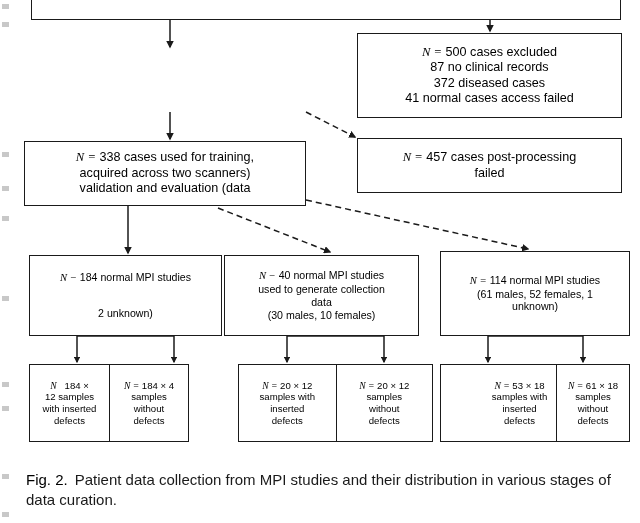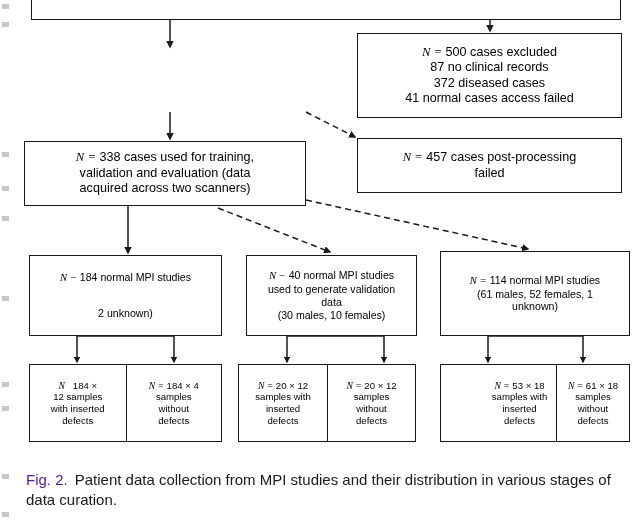--- a/index.html
+++ b/index.html
@@ -63,21 +63,21 @@
     left: 24px; top: 141px; width: 282px; height: 65px;
   }
   #box-postproc-failed {
     left: 357px; top: 138px; width: 265px; height: 55px;
   }
 
   #box-train-studies {
     left: 29px; top: 255px; width: 193px; height: 81px; gap: 22px;
   }
   #box-val-studies {
-    left: 246px; top: 255px; width: 171px; height: 81px;
+    left: 224px; top: 255px; width: 195px; height: 81px;
   }
   #box-test-studies {
     left: 440px; top: 251px; width: 190px; height: 85px;
   }
 
   
   .pair {
     position: absolute;
     box-sizing: border-box;
     border: 1.6px solid #1a1a1a;
@@ -91,22 +91,22 @@
     flex-direction: column;
     align-items: center;
     justify-content: center;
     text-align: center;
     line-height: 1.22;
     font-size: 9.6px;
     padding: 2px 2px;
   }
   .pair .cell + .cell { border-left: 1.6px solid #1a1a1a; }
 
-  #pair-train { left: 29px; top: 364px; width: 193px; height: 78px; }
-  #pair-val   { left: 238px; top: 364px; width: 178px; height: 78px; }
+  #pair-train { left: 29px; top: 364px; width: 160px; height: 78px; }
+  #pair-val   { left: 238px; top: 364px; width: 195px; height: 78px; }
   #pair-test  { left: 440px; top: 364px; width: 190px; height: 78px; padding-left: 42px; }
 
   
   #connectors {
     position: absolute;
     left: 0; top: 0;
     width: 640px; height: 523px;
     pointer-events: none;
   }
 
@@ -115,21 +115,21 @@
     position: absolute;
     left: 26px;
     top: 470px;
     width: 605px;
     font-family: "Liberation Sans", sans-serif;
     font-size: 15px;
     line-height: 1.32;
     color: #1a1a1a;
   }
   #caption .figlabel {
-    color: #4c1d95;
+    color: #000000;
     margin-right: 7px;
   }
 
   
   .edge-artifact {
     position: absolute;
     left: 2px;
     width: 7px;
     height: 5px;
     background: #9a9a9a;
@@ -200,37 +200,37 @@
 
   <div class="box t-md" id="box-excluded">
     <span class="line"><span class="ital">N =</span> <span>500 cases excluded</span></span>
     <span class="line">87 no clinical records</span>
     <span class="line">372 diseased cases</span>
     <span class="line">41 normal cases access failed</span>
   </div>
 
   <div class="box t-md" id="box-training-set">
     <span class="line"><span class="ital">N =</span> <span>338 cases used for training,</span></span>
+    <span class="line">acquired across two scanners)</span>
     <span class="line">validation and evaluation (data</span>
-    <span class="line">acquired across two scanners)</span>
   </div>
 
   <div class="box t-md" id="box-postproc-failed">
     <span class="line"><span class="ital">N =</span> <span>457 cases post-processing</span></span>
     <span class="line">failed</span>
   </div>
 
   <div class="box t-sm" id="box-train-studies">
     <span class="line"><span class="ital">N −</span> <span>184 normal MPI studies</span></span>
     <span class="line">2 unknown)</span>
   </div>
 
   <div class="box t-sm" id="box-val-studies">
     <span class="line"><span class="ital">N −</span> <span>40 normal MPI studies</span></span>
-    <span class="line">used to generate validation</span>
+    <span class="line">used to generate collection</span>
     <span class="line">data</span>
     <span class="line">(30 males, 10 females)</span>
   </div>
 
   <div class="box t-sm" id="box-test-studies">
     <span class="line"><span class="ital">N =</span> <span>114 normal MPI studies</span></span>
     <span class="line">(61 males, 52 females, 1</span>
     <span class="line">unknown)</span>
   </div>
 

